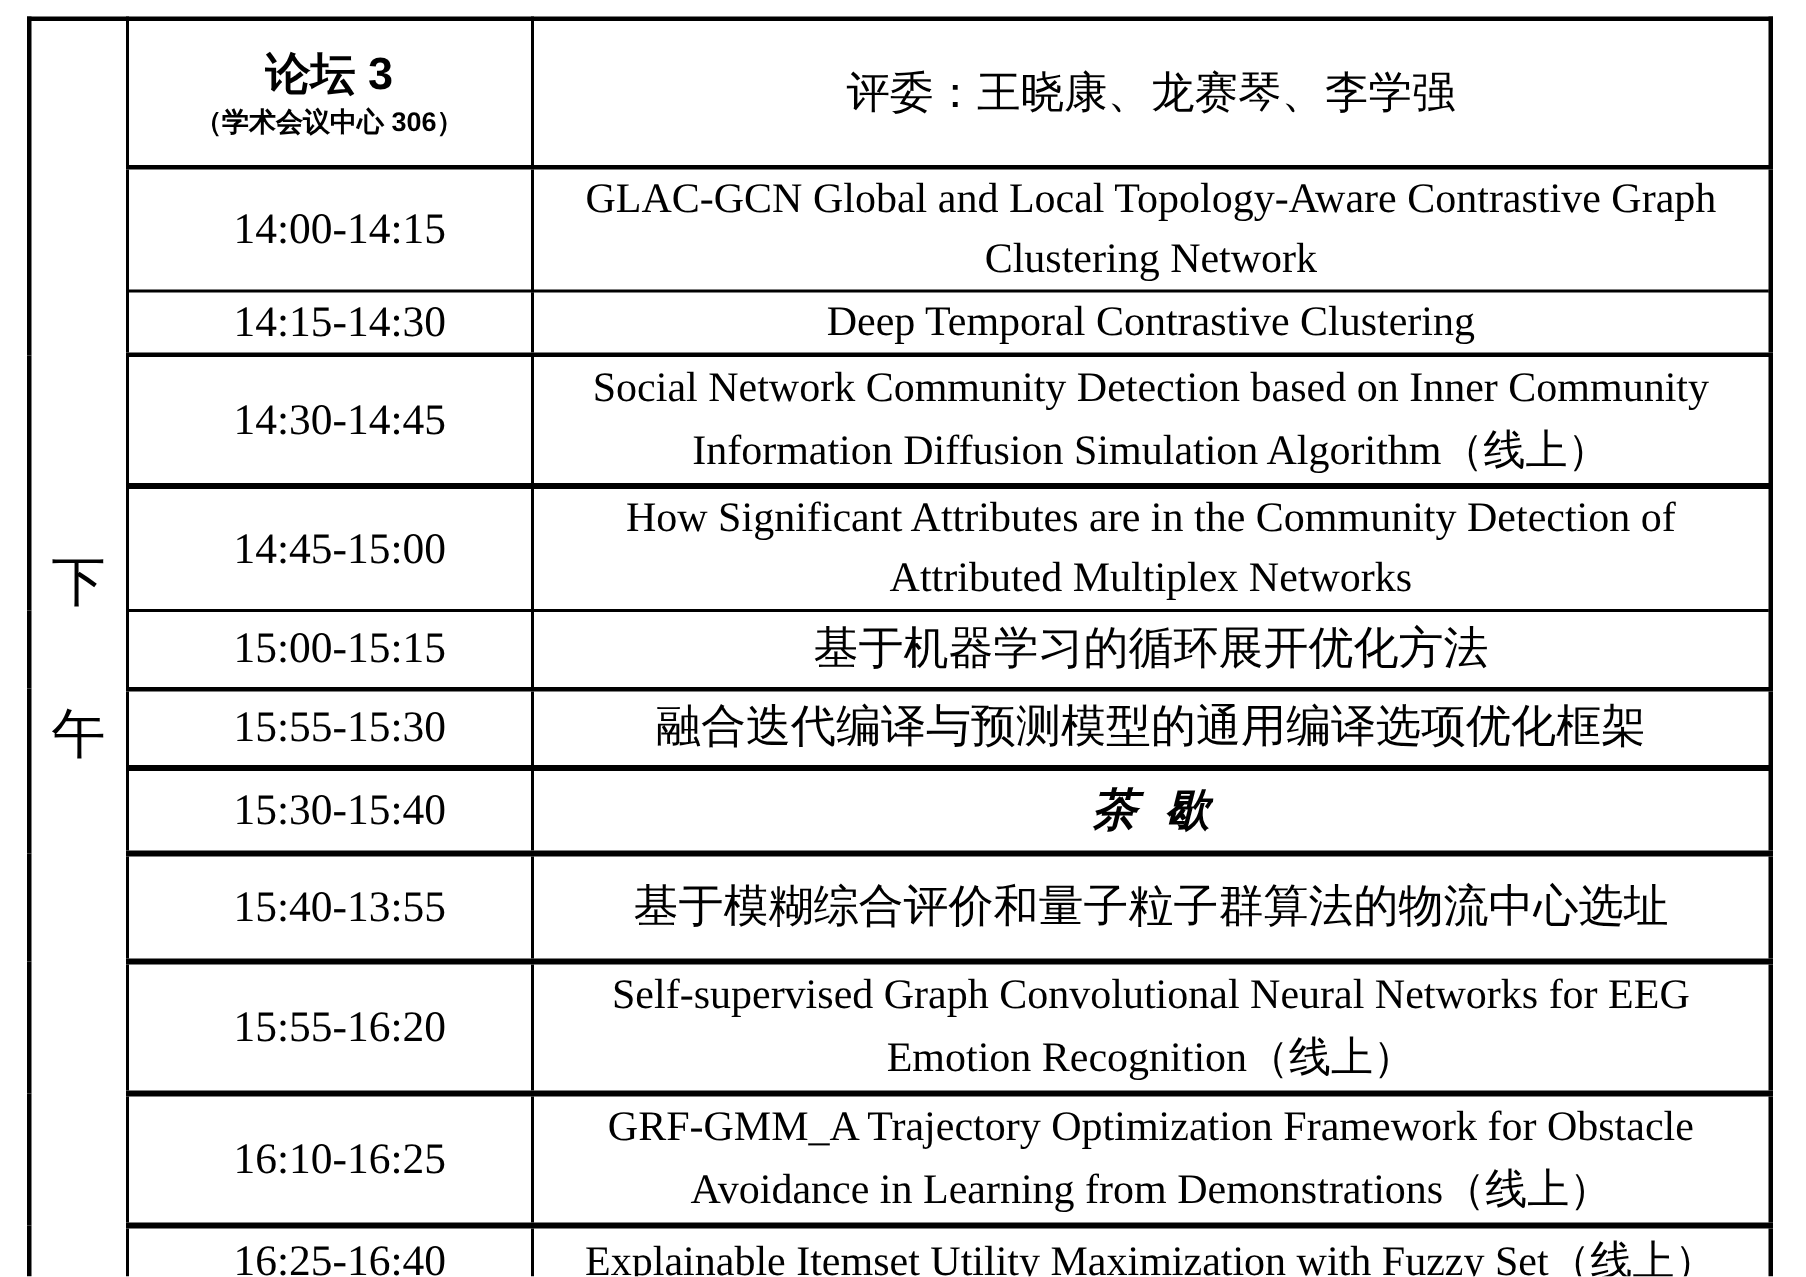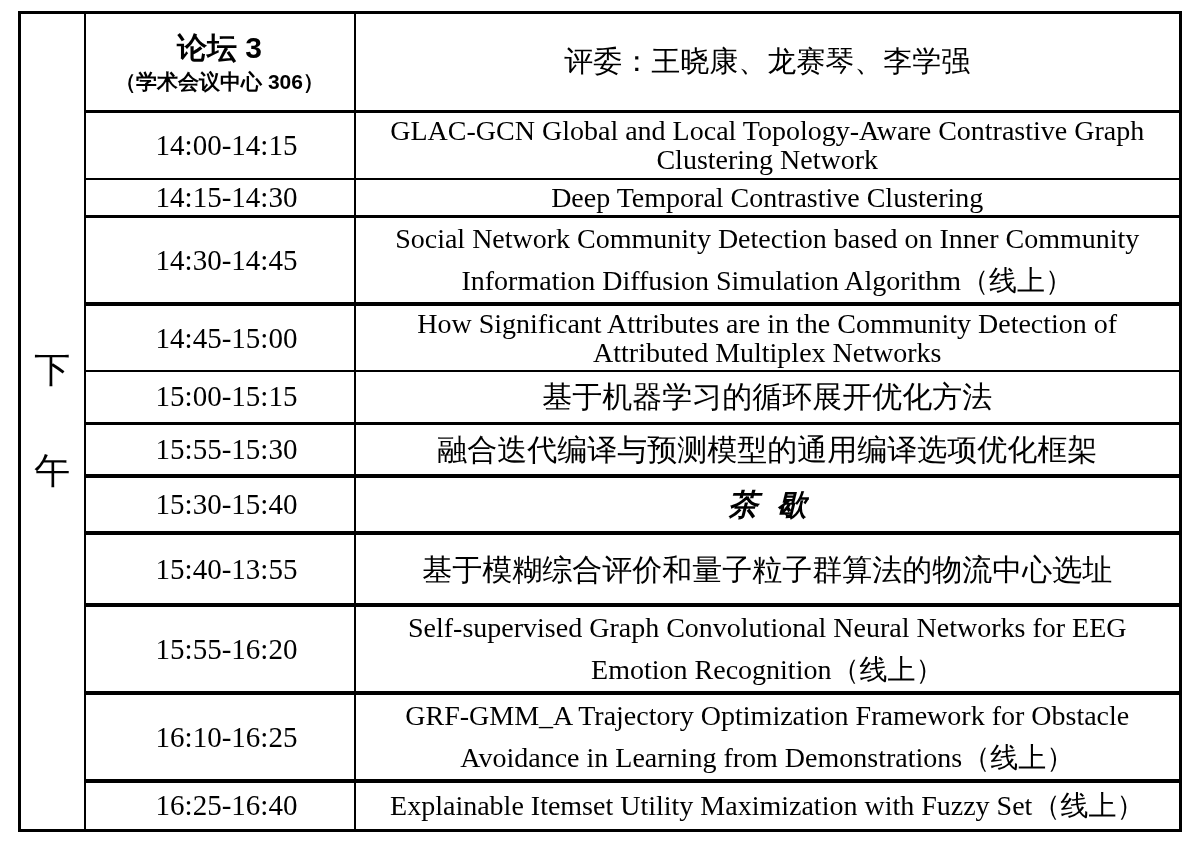--- a/index.html
+++ b/index.html
@@ -39,36 +39,36 @@
     gap:52px;
   }
 
   
   td.forum{
     font-family:"Liberation Sans","DejaVu Sans",sans-serif;
     font-weight:bold;
     padding:1px 0;
   }
   .forum-title{font-size:30px;line-height:1.25;}
-  .forum-loc{font-size:21px;line-height:1.3;margin-top:2px;}
+  .forum-loc{font-size:18px;line-height:1.3;margin-top:2px;}
   td.judges{
     font-family:"Liberation Sans","DejaVu Sans",sans-serif;
     font-size:29px;
   }
 
   
   td.time{
     font-size:29px;
     font-family:"Liberation Serif","DejaVu Serif",serif;
     white-space:nowrap;
     padding-left:22px;
   }
 
   
-  td.title{font-size:28px;line-height:29px;}
+  td.title{font-size:28px;line-height:40px;}
   tr.roomy td.title{line-height:42px;}
   td.title.cn{
     font-family:"Liberation Sans","DejaVu Sans",sans-serif;
     font-size:30px;
   }
   td.title.break{
     font-family:"Liberation Sans","DejaVu Sans",sans-serif;
     font-size:30px;
     font-weight:bold;
     word-spacing:10px;

